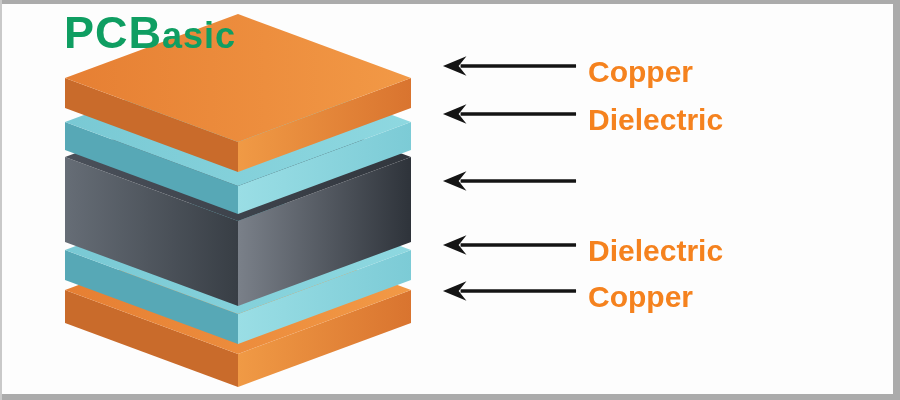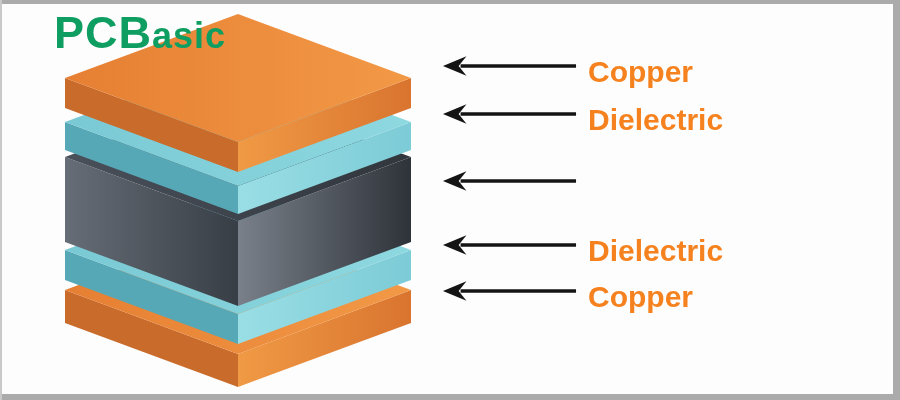--- a/index.html
+++ b/index.html
@@ -3,21 +3,21 @@
 <meta charset="utf-8">
 <style>
   html,body{margin:0;padding:0;}
   body{width:900px;height:400px;font-family:"Liberation Sans",sans-serif;}
   .frame{
     position:relative;width:900px;height:400px;
     background:var(--bg,#FDFDFD);overflow:hidden;
   }
   #stack-svg{position:absolute;left:0;top:0;}
   .logo{
-    position:absolute;left:54px;top:10px;z-index:3;
+    position:absolute;left:64px;top:10px;z-index:3;
     color:var(--logo-color,#0F9E62);font-weight:800;letter-spacing:1px;line-height:1;
   }
   .logo-main{font-size:45px;}
   .logo-suffix{font-size:36px;}
   .callout{position:absolute;left:441px;height:34px;display:flex;align-items:flex-start;z-index:3;}
   .c1{top:55px;} .c2{top:103px;} .c3{top:170px;} .c4{top:234px;} .c5{top:280px;}
   .arrow{width:137px;height:22px;flex:0 0 auto;}
   .arrow line{stroke:var(--arrow-color,#141414);stroke-width:3.5;}
   .arrow path{fill:var(--arrow-color,#141414);}
   .lbl{

